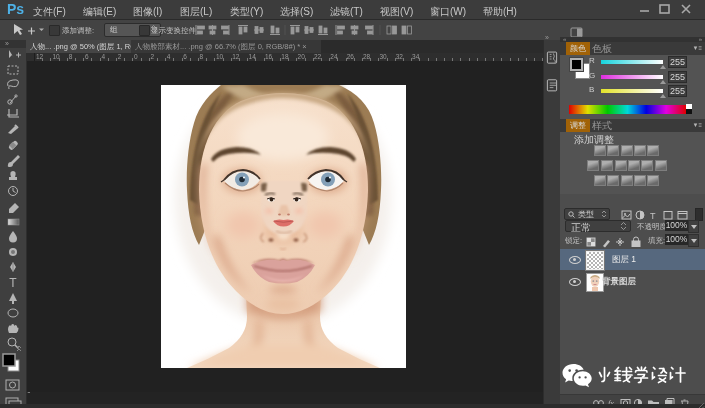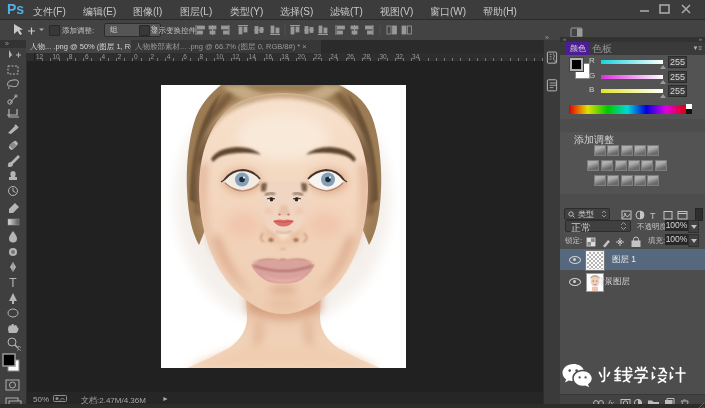--- a/index.html
+++ b/index.html
@@ -21,21 +21,21 @@
   .rulerh{left:34px;top:53px;width:509px;height:8px;background:#2e2e2e;border-bottom:1px solid #1e1e1e;}
   .rulerv{left:26px;top:53px;width:8px;height:339px;background:#2e2e2e;border-right:1px solid #1e1e1e;}
   .rcorner{left:26px;top:53px;width:8px;height:8px;background:#2e2e2e;}
   .pasteboard{left:27px;top:61px;width:516px;height:331px;background:#212121;}
   .statusbar{left:27px;top:392px;width:516px;height:13px;background:#262626;color:#a8a8a8;font-size:8.5px;}
   .canvas{left:161px;top:85px;width:245px;height:283px;background:#fff;}
   
   .minidock{left:543px;top:40px;width:17px;height:368px;background:#3a3a3a;border-left:1px solid #2d2d2d;}
   .panels{left:560px;top:40px;width:145px;height:368px;background:#4d4d4d;}
   .ptabrow{background:#3a3a3a;height:13px;}
-  .ptab-on{background:#4c1d95;color:#d8d8d8;font-size:8px;display:inline-block;height:13px;line-height:13px;padding:0 8px;}
+  .ptab-on{background:#a16207;color:#d8d8d8;font-size:8px;display:inline-block;height:13px;line-height:13px;padding:0 8px;}
   .ptab-off{color:#989898;font-size:10px;display:inline-block;height:13px;line-height:13px;padding:0 8px;}
   .valbox{background:#3d3d3d;border:1px solid #2b2b2b;color:#d6d6d6;font-size:9px;text-align:center;}
   .eye{width:10px;height:6px;border:1px solid #cfcfcf;border-radius:50%;}
   .eye:after{content:"";position:absolute;left:2.5px;top:0.5px;width:3px;height:3px;border-radius:50%;background:#cfcfcf;}
   .checker{background:
     repeating-conic-gradient(#b4b4b4 0 25%,#fff 0 50%) 0 0/4px 4px;}
   .adjicon{position:absolute;width:10px;height:9px;border:1px solid #7e7e7e;
     background:linear-gradient(160deg,#aeaeae 30%,#6a6a6a 75%);}
   .ticks-h{height:3px;background:repeating-linear-gradient(90deg,#777 0 1px,transparent 1px 8.2px);}
   .rnum{position:absolute;color:#9a9a9a;font-size:6.5px;top:0px;}
@@ -332,30 +332,20 @@
 <path d="M101 190 Q112 195 122 195 Q133 195 144 190 Q134 197 122 197 Q111 197 101 190 Z" fill="#ecb9b3" filter="url(#b1)"></path>
 <ellipse cx="122" cy="205" rx="14" ry="4" fill="#dba98b" filter="url(#b4)"></ellipse>
 
 <ellipse cx="122" cy="219" rx="17" ry="7" fill="#e9c1a3" filter="url(#b4)"></ellipse>
 <path d="M58 150 Q68 185 90 208 Q62 190 52 152 Z" fill="#d8a284" filter="url(#b4)"></path>
 <path d="M187 150 Q177 185 155 208 Q183 190 193 152 Z" fill="#d8a284" filter="url(#b4)"></path>
 
 <ellipse cx="82" cy="140" rx="17" ry="13" fill="#f1c6ad" filter="url(#b6)"></ellipse>
 <ellipse cx="164" cy="140" rx="17" ry="13" fill="#f1c6ad" filter="url(#b6)"></ellipse>
 </svg></div>
-  <div class="abs statusbar">
-    <span class="abs" style="left:6px;top:3px;font-size:8px;">50%</span>
-    <span class="abs" style="left:26px;top:2px;"><svg width="14" height="9">
-          <rect x="0.5" y="1.5" width="13" height="6" rx="1" fill="none" stroke="#909090"></rect>
-          <circle cx="4" cy="4.5" r="1.5" fill="#909090"></circle>
-          <path d="M7 6.5 l2.5-2.5 2 2" stroke="#909090" fill="none"></path>
-        </svg></span>
-    <span class="abs" style="left:54px;top:3px;font-size:8px;">文档:2.47M/4.36M</span>
-    <span class="abs" style="left:135px;top:3px;font-size:7px;">►</span>
-  </div>
 
   <div class="abs minidock"></div>
   <div class="abs" style="left:546px;top:50px;"><svg width="12" height="42" viewBox="0 0 13 44">
         <g stroke="#c0c0c0" fill="none">
     <rect x="1.5" y="1.5" width="10" height="12" rx="1"></rect>
           <path d="M4 4 h2 M4 6.5 h2 M4 9 h2 M8 3 q2 3 0 6 q3 2 2 4" stroke-width="0.8"></path>
     <rect x="1.5" y="31.5" width="10" height="12" rx="1"></rect>
           <path d="M4 35 h7 M4 37.5 h7 M4 40 h4" stroke-width="0.8"></path>
   </g>
       </svg></div>
@@ -383,20 +373,25 @@
     <div class="abs tri-up" style="left:100px;top:40px;"></div>
     <div class="abs valbox" style="left:108px;top:31px;width:17px;height:10px;line-height:10px;">255</div>
     <div class="abs" style="left:29px;top:45px;color:#cfcfcf;font-size:8px;">B</div>
     <div class="abs" style="left:41px;top:49px;width:62px;height:3.5px;background:linear-gradient(90deg,#e3e32a,#fff);"></div>
     <div class="abs tri-up" style="left:100px;top:54px;"></div>
     <div class="abs valbox" style="left:108px;top:45px;width:17px;height:10px;line-height:10px;">255</div>
     <div class="abs" style="left:9px;top:65px;width:117px;height:9px;background:linear-gradient(90deg,#e00000,#e0e000 16%,#00c800 33%,#00d8d8 50%,#0000e0 66%,#e000e0 83%,#e00000)"></div>
     <div class="abs" style="left:126px;top:64px;width:6px;height:5px;background:#fff;"></div>
     <div class="abs" style="left:126px;top:69px;width:6px;height:5px;background:#111;"></div>
 
+    <div class="abs ptabrow" style="left:0;top:79px;width:145px;">
+      <span class="ptab-on" style="position:absolute;left:6px;width:24px;text-align:center;padding:0;">调整</span>
+      <span class="ptab-off" style="position:absolute;left:32px;padding:0;">样式</span>
+      <span style="position:absolute;right:3px;top:3px;color:#b5b5b5;font-size:6px;">▼≡</span>
+    </div>
     <div class="abs" style="left:0;top:92px;width:145px;height:62px;background:#535353;"></div>
     <div class="abs" style="left:14px;top:93px;color:#d0d0d0;font-size:10px;">添加调整</div>
     <div class="abs" id="adjrow1" style="left:0;top:105px;">
         <div class="adjicon" style="left:34px;top:0;"></div>
         <div class="adjicon" style="left:47px;top:0;"></div>
         <div class="adjicon" style="left:61px;top:0;"></div>
         <div class="adjicon" style="left:74px;top:0;"></div>
         <div class="adjicon" style="left:87px;top:0;"></div>
       </div>
     <div class="abs" id="adjrow2" style="left:0;top:120px;">
@@ -480,21 +475,21 @@
       <svg width="16" height="17">
           <rect width="16" height="17" fill="#fdfdfd"></rect>
           <ellipse cx="8" cy="7.5" rx="4.2" ry="5.2" fill="#f0d0ba"></ellipse>
           <path d="M3.5 5 Q8 0.5 12.5 5 L12.5 3 Q8 -1 3.5 3 Z" fill="#c9ab83"></path>
           <ellipse cx="6.3" cy="7" rx="0.9" ry="0.6" fill="#5a6b7d"></ellipse>
           <ellipse cx="9.7" cy="7" rx="0.9" ry="0.6" fill="#5a6b7d"></ellipse>
           <path d="M6.5 10.5 h3" stroke="#cf8f8f" stroke-width="1"></path>
           <path d="M5 13 h6 v4 h-6 Z" fill="#eec6ac"></path>
         </svg>
     </div>
-    <div class="abs" style="left:36px;top:236px;color:#d8d8d8;font-size:8.5px;">背景图层</div>
+    <div class="abs" style="left:42px;top:236px;color:#d8d8d8;font-size:8.5px;font-weight:bold;">背景图层</div>
 
     <div class="abs" id="wechat" style="left:1px;top:322px;">
       <svg width="34" height="30" viewBox="0 0 34 30">
         <path d="M12.5 2 C6.2 2 1.5 6 1.5 10.8 c0 2.6 1.4 4.9 3.6 6.5 l-1 3.2 3.6-1.9 c1 .3 2 .5 3.1 .5 .3 0 .6 0 .9 0 A8.5 8.5 0 0 1 11.3 16 c0-4.6 4.4-8.3 9.8-8.3 .5 0 1 0 1.5 .1 C21.5 4.4 17.4 2 12.5 2 Z" fill="#fff"></path>
         <circle cx="8.7" cy="8.6" r="1.3" fill="#4d4d4d"></circle>
           <circle cx="15.6" cy="8.6" r="1.3" fill="#4d4d4d"></circle>
         <path d="M21.8 9.3 c-5 0-9 3.2-9 7.2 0 4 4 7.2 9 7.2 .9 0 1.8-.1 2.6-.3 l3.6 1.9 -1-3.1 c2.2-1.3 3.7-3.4 3.7-5.7 0-4-4-7.2-8.9-7.2 Z" fill="#fff"></path>
         <circle cx="18.6" cy="15.4" r="1.15" fill="#4d4d4d"></circle>
           <circle cx="24.6" cy="15.4" r="1.15" fill="#4d4d4d"></circle>
       </svg>

